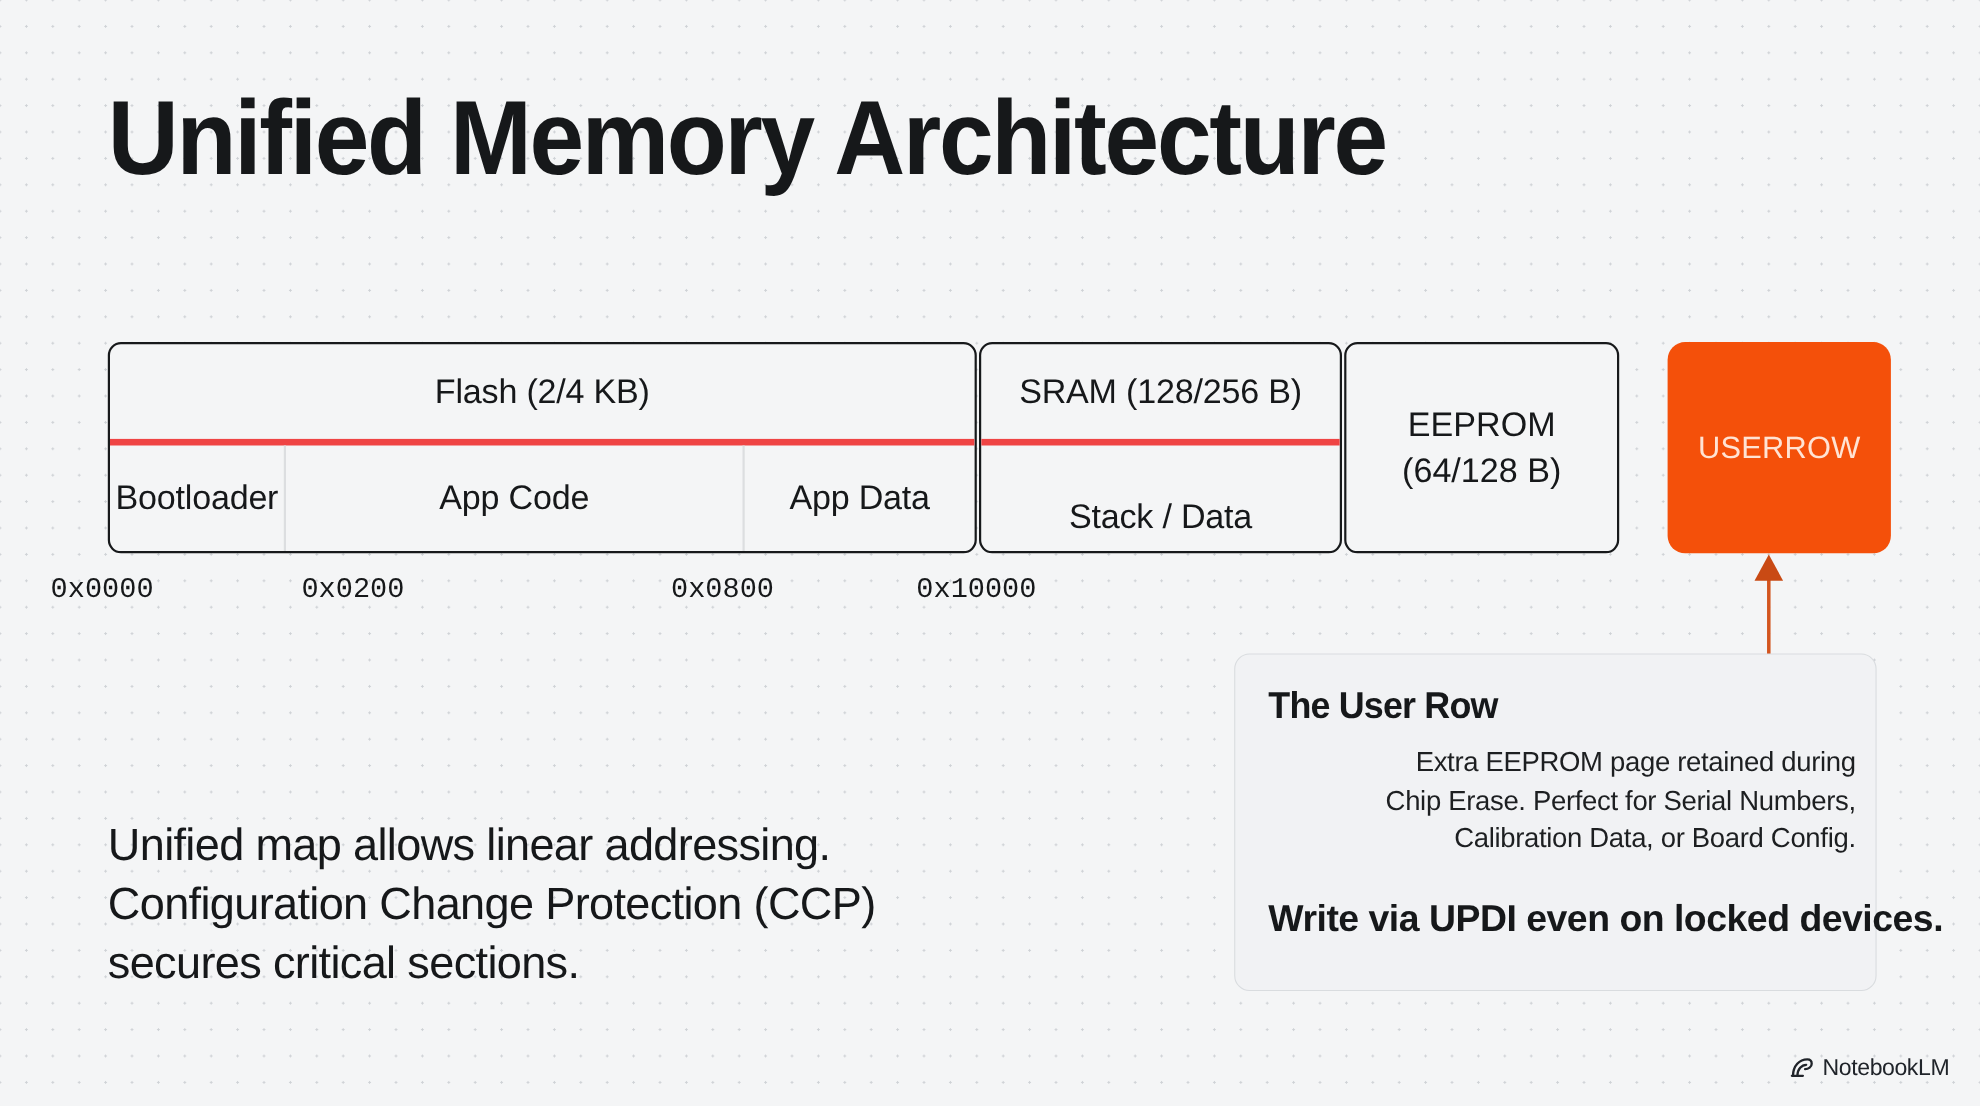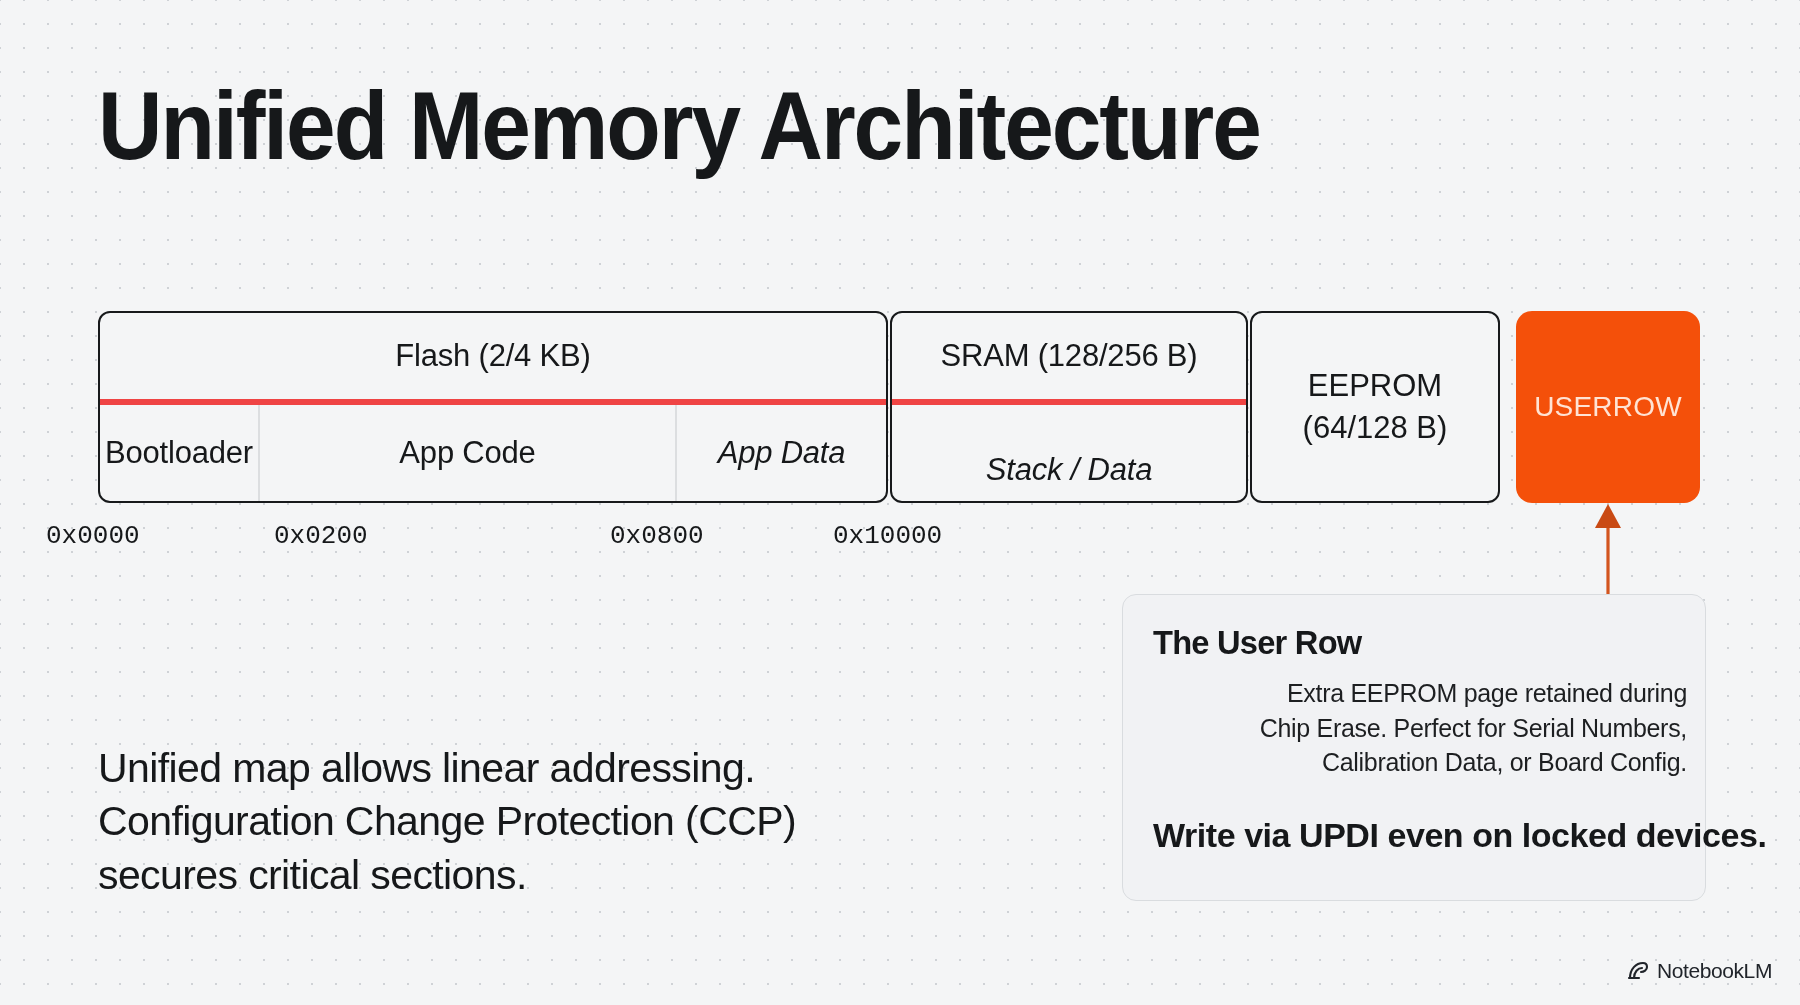--- a/index.html
+++ b/index.html
@@ -58,21 +58,21 @@
     background: #f4f5f6;
     border: 2.2px solid #17191b;
     border-radius: 12px;
     display: flex;
     flex-direction: column;
     overflow: hidden;
     position: relative;
   }
 
   .block.flash   { width: 790px; }
-  .block.sram    { width: 358px; margin-left: 2px; gap: 34px; }
+  .block.sram    { width: 330px; margin-left: 2px; gap: 34px; }
   .block.eeprom  { width: 250px; margin-left: 2px; }
 
   .block-head {
     flex: 0 0 92px;
     display: flex;
     align-items: center;
     justify-content: center;
     font-size: 31px;
     color: #16181a;
     border-bottom: 6px solid #ef4444;
@@ -91,41 +91,41 @@
     justify-content: center;
     font-size: 31px;
     color: #16181a;
     border-left: 2px solid #dcdee0;
     letter-spacing: -0.2px;
   }
   .subcell:first-child { border-left: none; }
 
   .subcell.boot { flex: 0 0 158px; }
   .subcell.code { flex: 0 0 417px; }
-  .subcell.data { flex: 1 1 auto; font-style: italic; }
+  .subcell.data { flex: 1 1 auto; }
 
   
   .block.eeprom .eeprom-label {
     flex: 1 1 auto;
     display: flex;
     flex-direction: column;
     align-items: center;
     justify-content: center;
     font-size: 31px;
     color: #16181a;
     line-height: 1.35;
     text-align: center;
   }
 
   
   .userrow {
     position: absolute;
     left: 1516px;
     top: 311px;
-    width: 184px;
+    width: 203px;
     height: 192px;
     background: #f4500a;
     border-radius: 16px;
     display: flex;
     align-items: center;
     justify-content: center;
     font-size: 28px;
     letter-spacing: 0.2px;
     color: #ffe3d4;
   }

